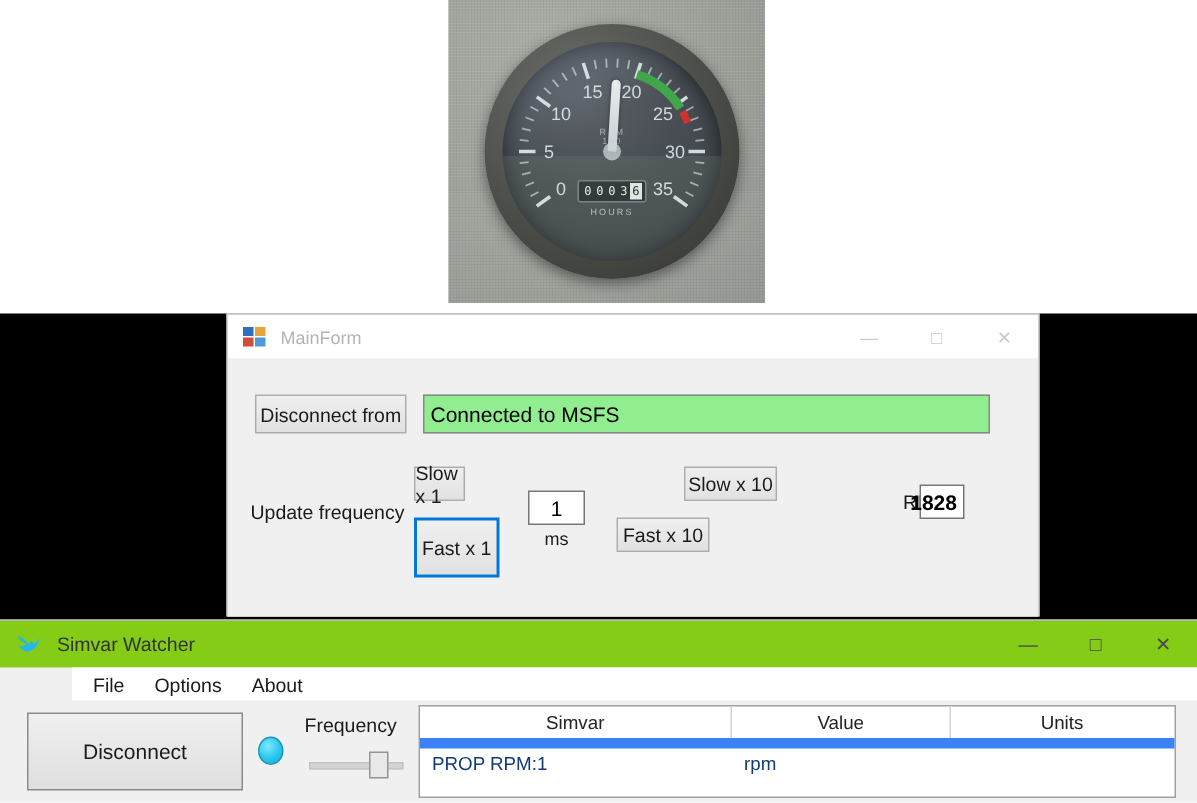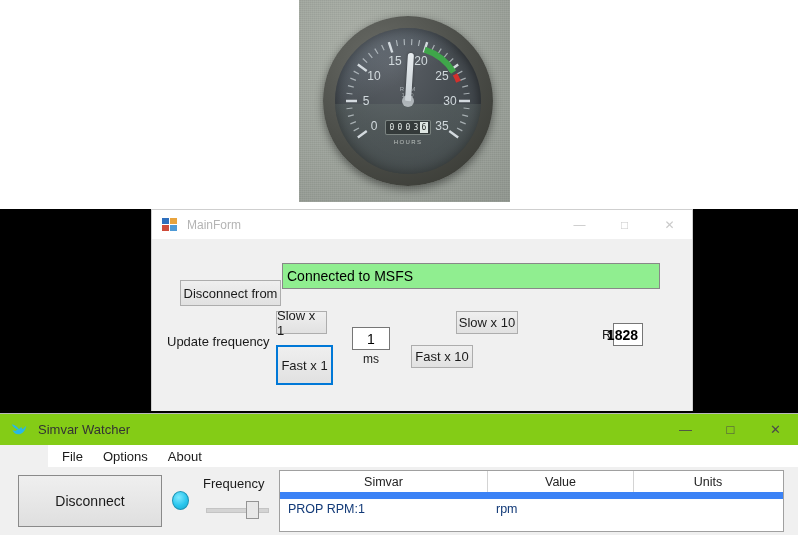--- a/index.html
+++ b/index.html
@@ -116,29 +116,29 @@
 
   .btn{
     background:linear-gradient(180deg,#efefef 0%,#e1e1e1 100%);
     border:1px solid #adadad;
     font-size:13px;color:#1a1a1a;
     display:flex;align-items:center;justify-content:center;
     box-sizing:border-box;
     font-family:"Liberation Sans", sans-serif;
   }
   .btn.focused{border:2px solid #0078d7;}
-  .disc-from{position:absolute;left:28px;top:24px;width:101px;height:26px;margin-top:17px;}
+  .disc-from{position:absolute;left:18px;top:24px;width:101px;height:26px;}
   .status{
     position:absolute;left:130px;top:24px;width:378px;height:26px;
     background:#90ee90;border:1px solid #888;
     display:flex;align-items:center;box-sizing:border-box;
     padding-left:4px;font-size:14px;color:#000;
   }
   .upd-lbl{position:absolute;left:15px;top:95px;font-size:13px;color:#1a1a1a;}
-  .b-slow1{position:absolute;left:124px;top:72px;width:51px;height:23px;}
+  .b-slow1{position:absolute;left:124px;top:72px;width:34px;height:23px;}
   .b-fast1{position:absolute;left:124px;top:106px;width:57px;height:40px;}
   .b-slow10{position:absolute;left:259px;top:72px;width:62px;height:23px;margin-left:45px;}
   .b-fast10{position:absolute;left:259px;top:106px;width:62px;height:23px;}
   .ms-box{
     position:absolute;left:200px;top:88px;width:38px;height:23px;
     background:#fff;border:1px solid #767676;box-sizing:border-box;
     display:flex;align-items:center;justify-content:center;font-size:14px;color:#000;
   }
   .ms-lbl{position:absolute;left:200px;top:113px;width:38px;text-align:center;font-size:12px;color:#1a1a1a;}
   .rpm-lbl2{position:absolute;left:450px;top:88px;font-size:13px;color:#1a1a1a;}

